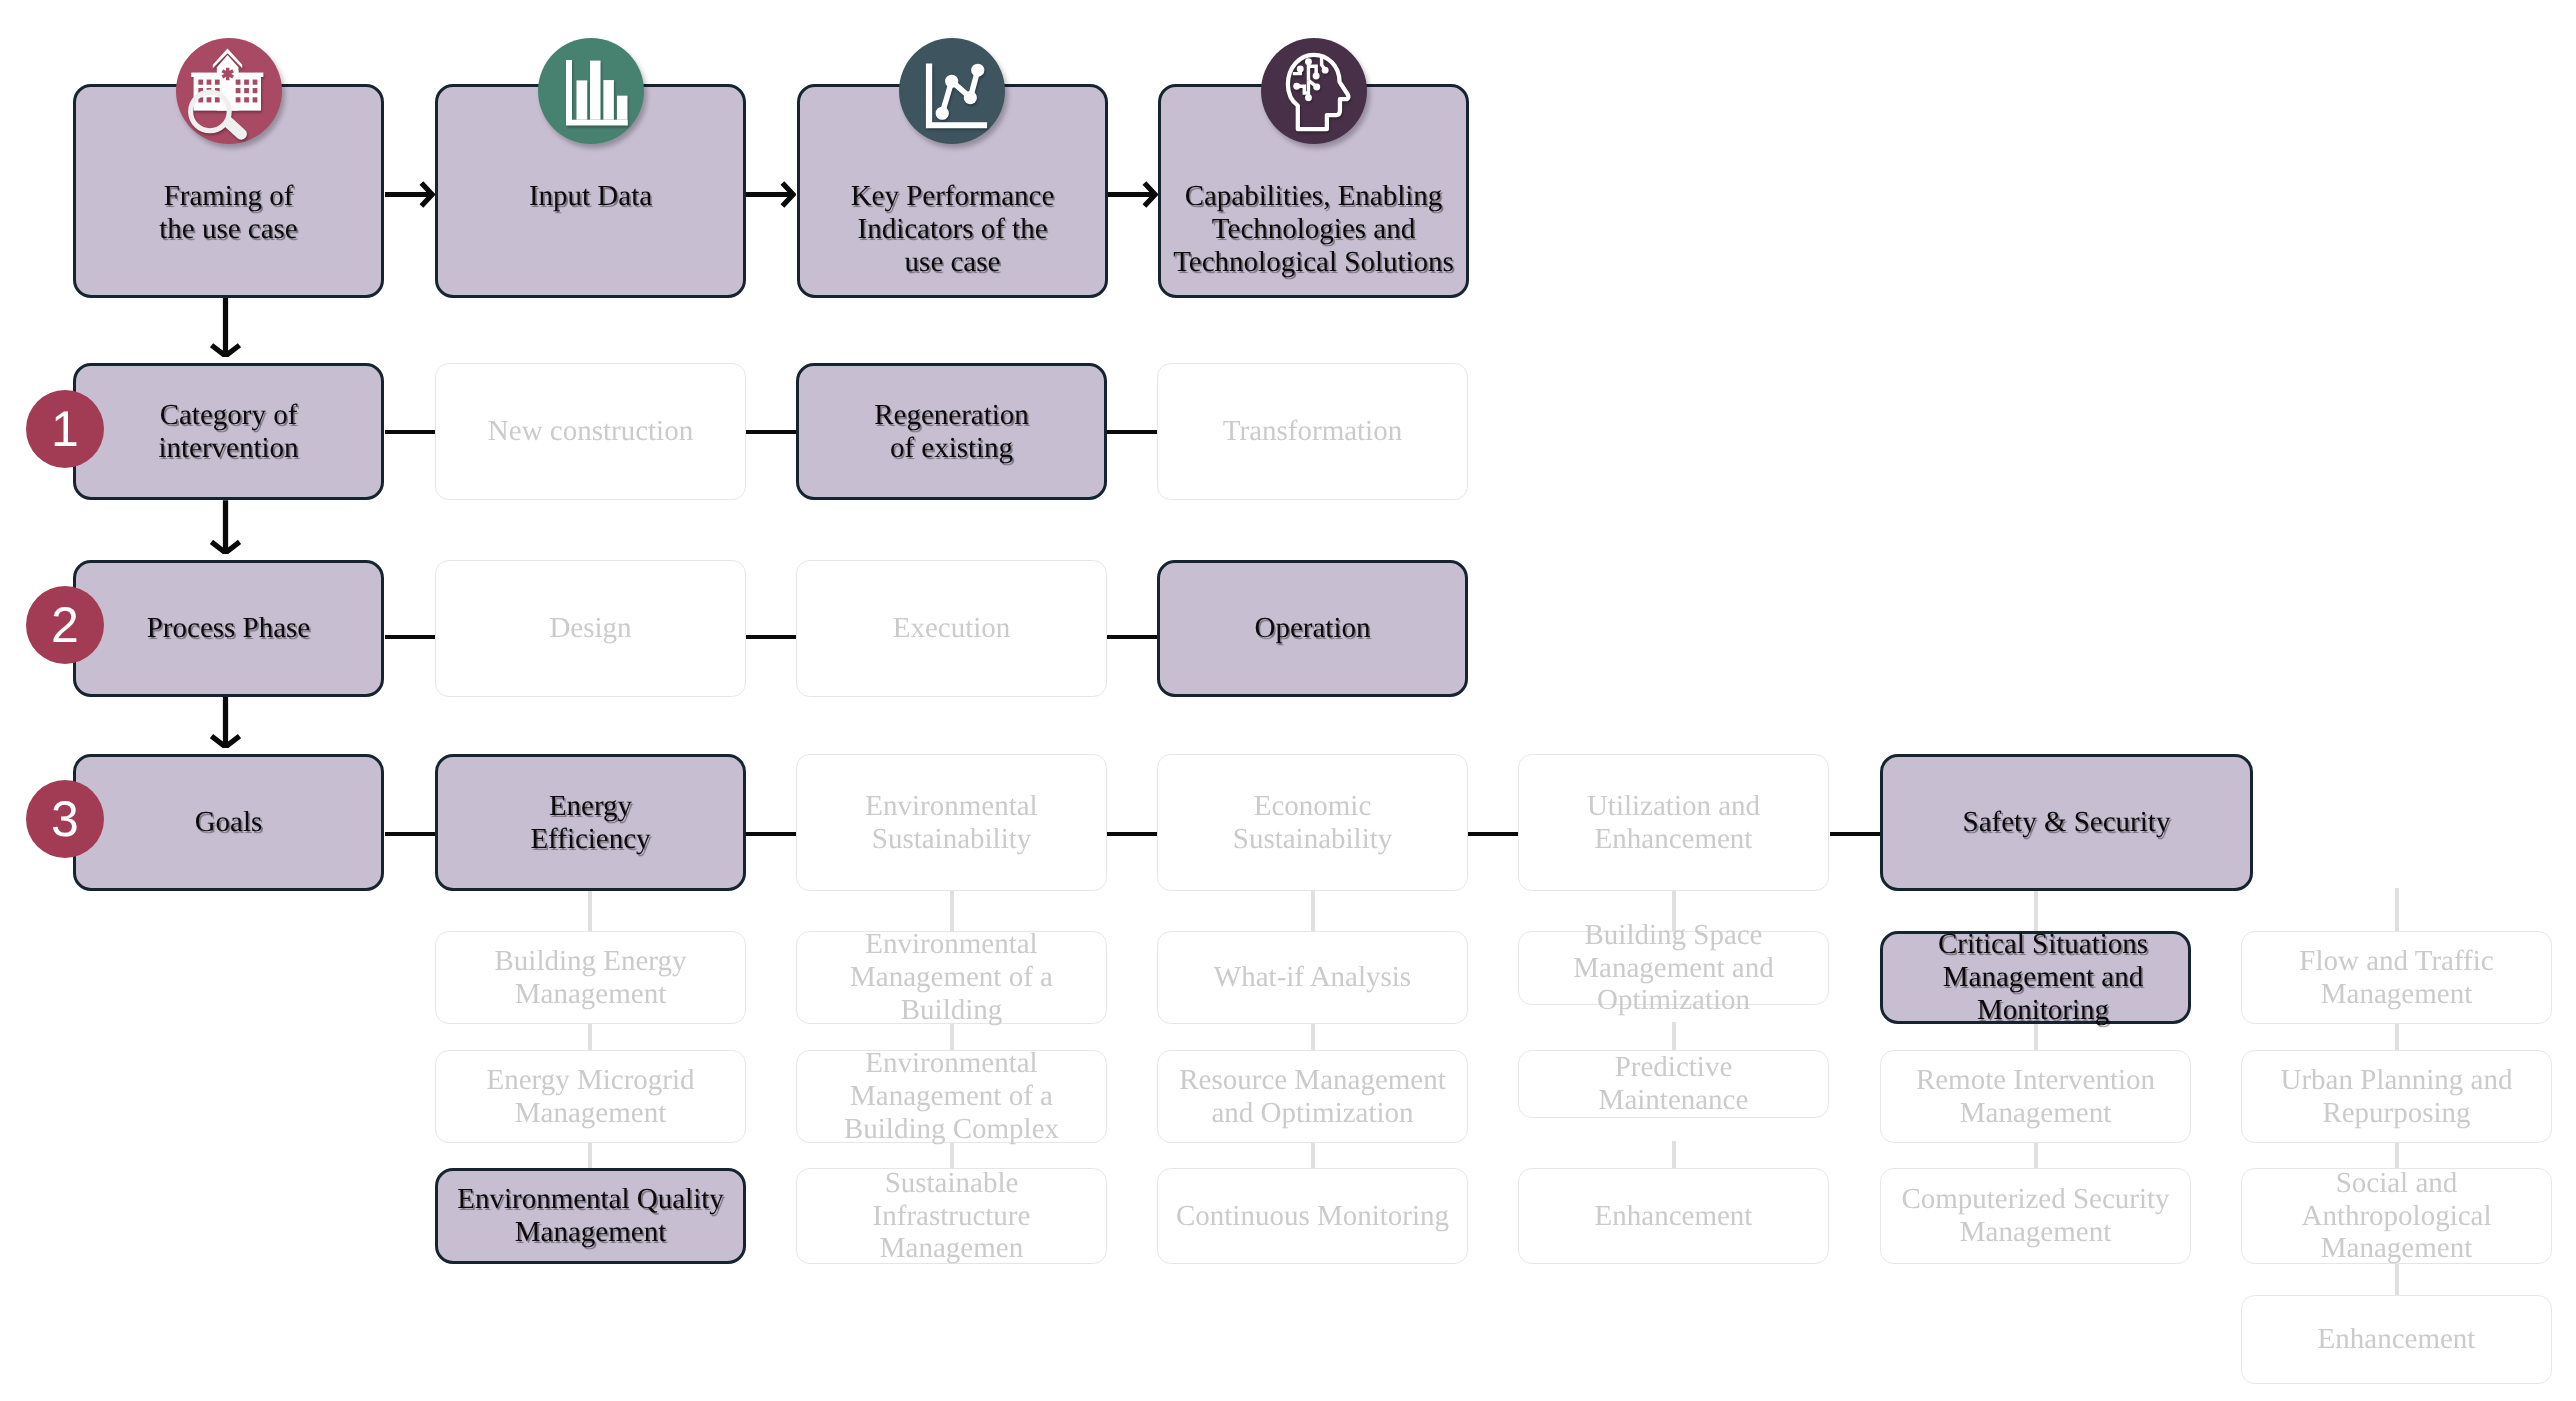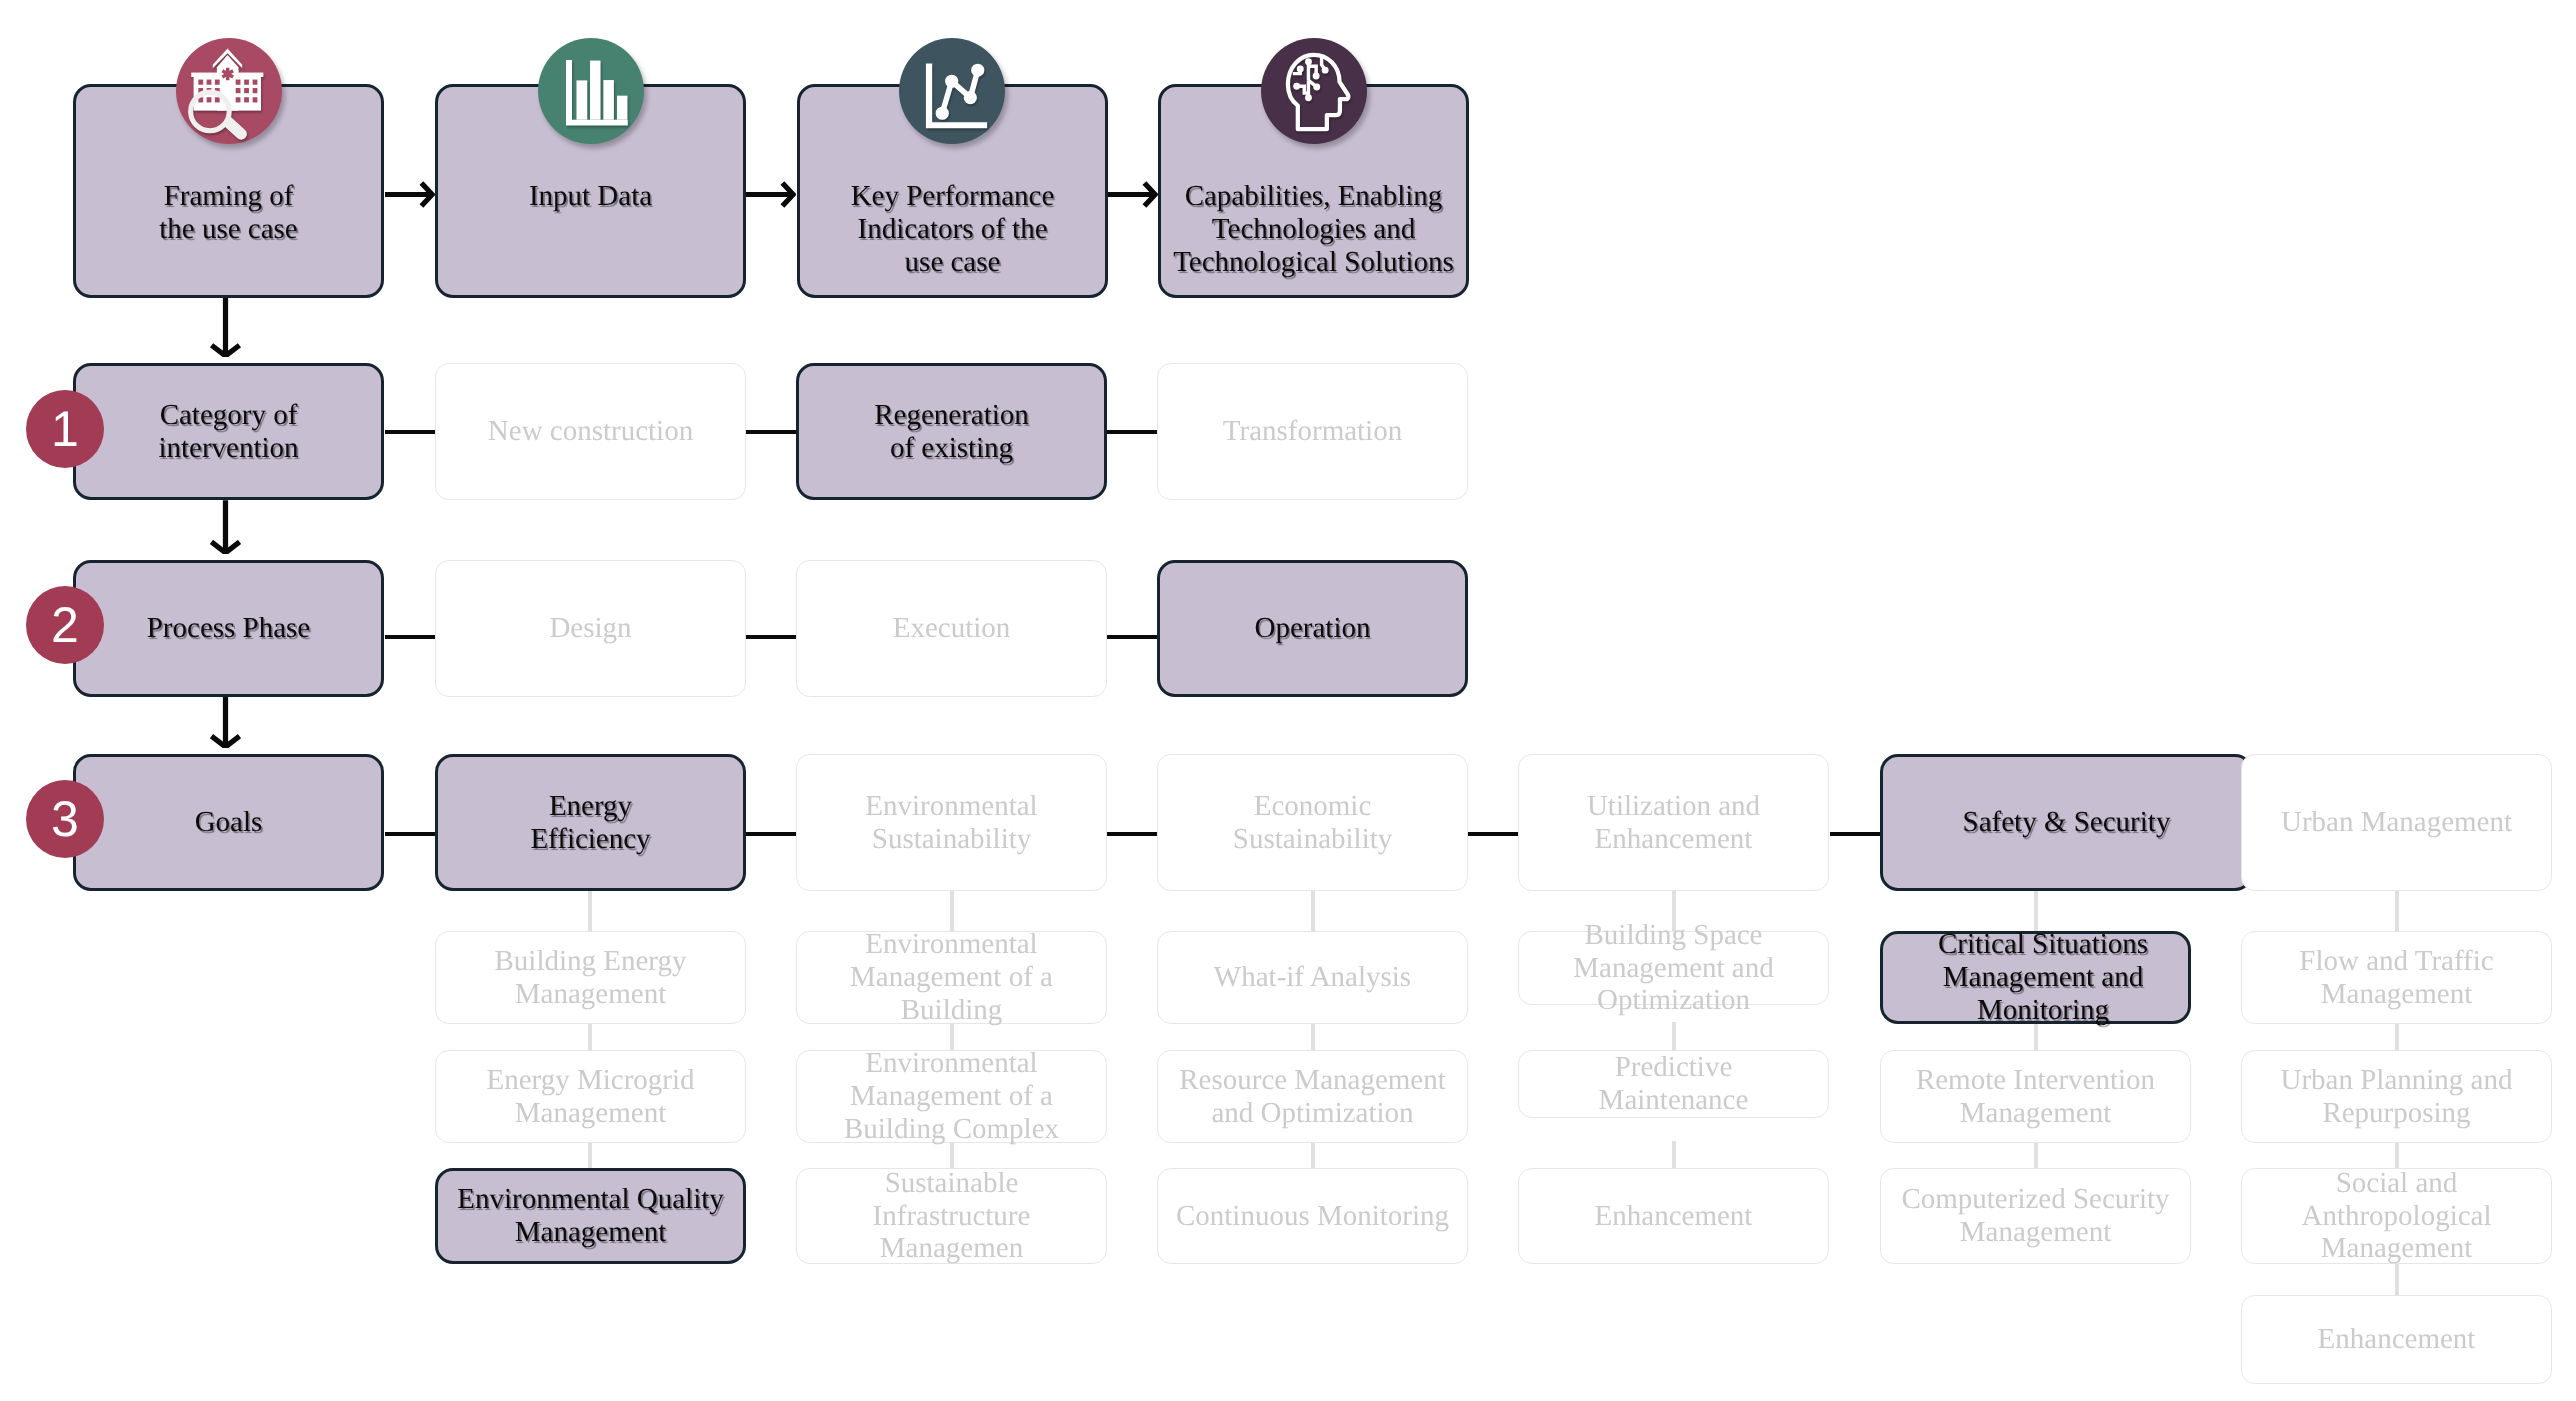--- a/index.html
+++ b/index.html
@@ -195,23 +195,20 @@
     </div>
 <div class="node dim" style="left:1157px;top:744px;width:311px;height:137px;font-size:29px;">
       <span class="lbl">Economic<br>Sustainability</span>
     </div>
 <div class="node dim" style="left:1518px;top:744px;width:311px;height:137px;font-size:29px;">
       <span class="lbl">Utilization and<br>Enhancement</span>
     </div>
 <div class="node sel" style="left:1880px;top:744px;width:373px;height:137px;font-size:29px;">
       <span class="lbl">Safety &amp; Security</span>
     </div>
-<div class="node dim" style="left:2241px;top:744px;width:311px;height:137px;font-size:29px;">
-      <span class="lbl">Urban Management</span>
-    </div>
 <div class="hlink" style="left:385px;top:822px;width:50px"></div>
 <div class="hlink" style="left:746px;top:822px;width:50px"></div>
 <div class="hlink" style="left:1107px;top:822px;width:50px"></div>
 <div class="hlink" style="left:1468px;top:822px;width:50px"></div>
 <div class="hlink" style="left:1830px;top:822px;width:50px"></div>
 <div class="hlink" style="left:2191px;top:822px;width:50px"></div>
 <div class="vlinkd" style="left:588px;top:878px;height:47px"></div>
 <div class="vlinkd" style="left:588px;top:1012px;height:33px"></div>
 <div class="vlinkd" style="left:588px;top:1131px;height:32px"></div>
 <div class="vlinkd" style="left:950px;top:878px;height:47px"></div>

